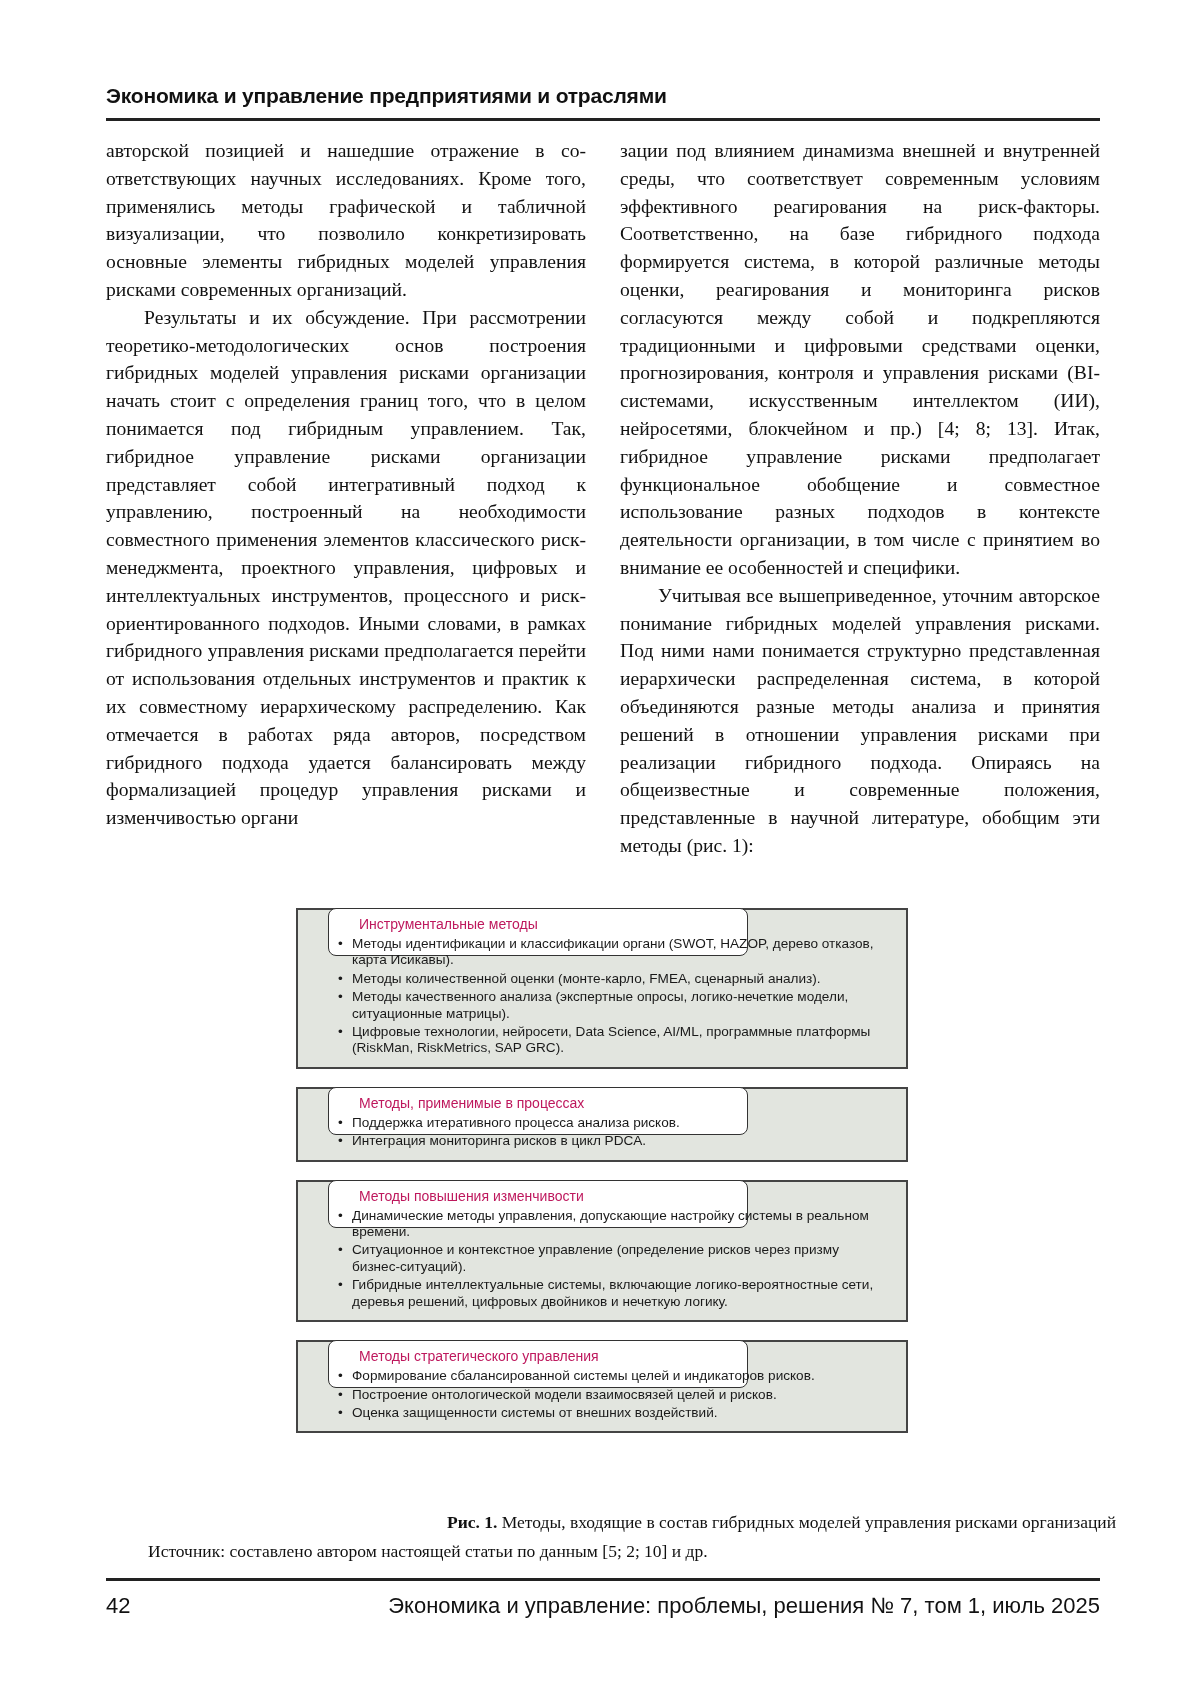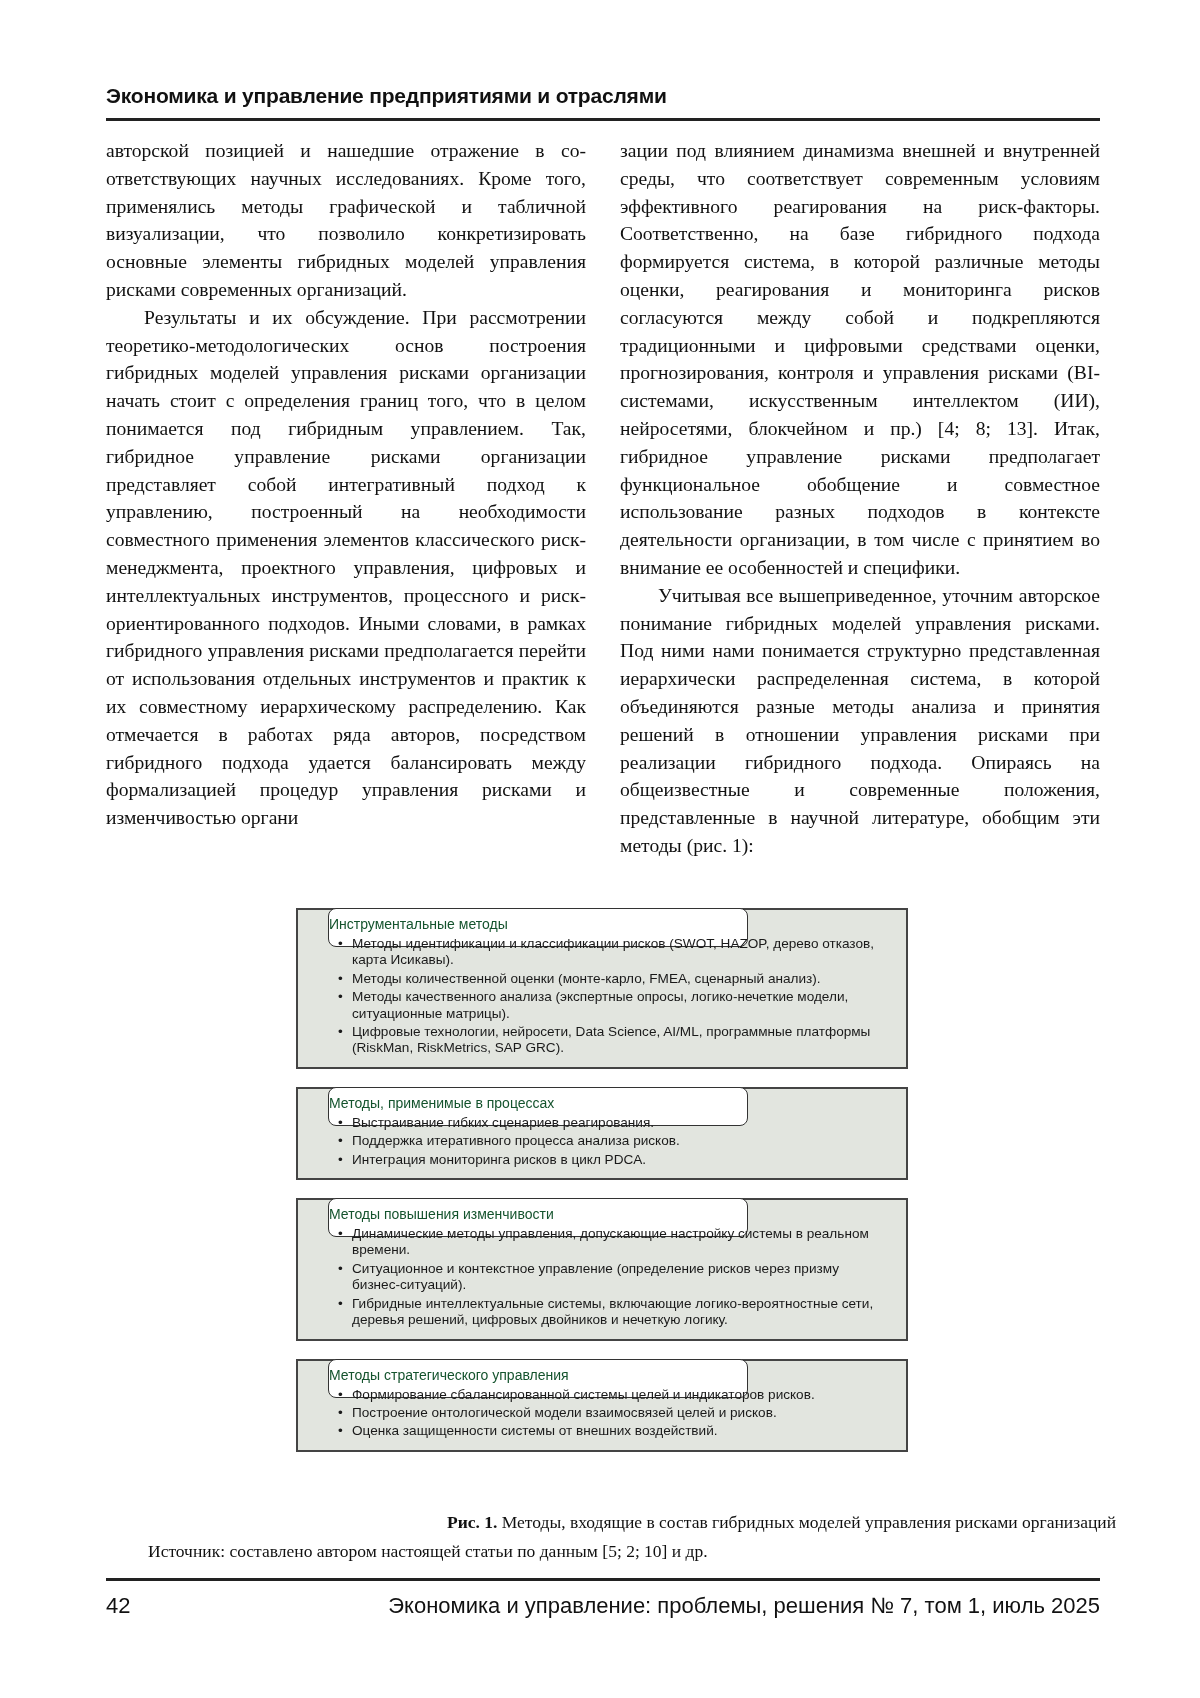--- a/index.html
+++ b/index.html
@@ -24,23 +24,23 @@
   .col .bold { font-weight: normal; }
   
   .figure { position: absolute; left: 296px; top: 890px; width: 612px; }
   .block { position: relative; margin-bottom: 14px; }
   .block-body {
     background: #e2e5df; border: 2px solid #444; margin-top: 18px;
     padding: 26px 18px 8px 40px;
     font-family: "Liberation Sans", sans-serif; font-size: 13.6px; line-height: 16.4px; color: #1a1a1a;
   }
   .block-title {
-    position: absolute; left: 32px; top: 0; width: 420px; height: 39px; box-sizing: border-box;
+    position: absolute; left: 32px; top: 0; width: 420px; height: 48px; box-sizing: border-box;
     background: #fff; border: 1.6px solid #333; border-radius: 8px;
-    padding: 7px 0; font-family: "Liberation Sans", sans-serif; font-size: 14px; color: #14532d;
+    padding: 7px 30px; font-family: "Liberation Sans", sans-serif; font-size: 14px; color: #be185d;
   }
   .block-body ul { margin: 0; padding: 0; list-style: none; }
   .block-body li { position: relative; padding-left: 14px; margin-bottom: 2px; }
   .block-body li::before { content: "•"; position: absolute; left: 0; top: 0; }
   .caption {
     position: absolute; left: 0; width: 1116px; top: 1512px; text-align: right;
     font-family: "Liberation Serif", serif; font-size: 17.5px;
   }
   .caption .label { font-weight: bold; }
   .source {
@@ -71,32 +71,31 @@
 <div class="col right">
   <p>зации под влиянием динамизма внешней и вну­тренней среды, что соответствует современным условиям эффективного реагирования на риск-факторы. Соответственно, на базе гибридного подхода формируется система, в которой различ­ные методы оценки, реагирования и мониторинга рисков согласуются между собой и подкрепля­ются традиционными и цифровыми средствами оценки, прогнозирования, контроля и управления рисками (BI-системами, искусственным интел­лектом (ИИ), нейросетями, блокчейном и пр.) [4; 8; 13]. Итак, гибридное управление рисками пред­полагает функциональное обобщение и совмест­ное использование разных подходов в контексте деятельности организации, в том числе с приня­тием во внимание ее особенностей и специфики.</p>
   <p class="indent">Учитывая все вышеприведенное, уточним авторское понимание гибридных моделей управ­ления рисками. Под ними нами понимается структурно представленная иерархически распре­деленная система, в которой объединяются разные методы анализа и принятия решений в отношении управления рисками при реализации гибридного подхода. Опираясь на общеизвестные и современ­ные положения, представленные в научной лите­ратуре, обобщим эти методы (рис. 1):</p>
 </div>
 
 <div class="figure">
   <div class="block">
     <div class="block-title">Инструментальные методы</div>
     <div class="block-body">
       <ul>
-        <li>Методы идентификации и классификации рисков (SWOT, HAZOP, дерево отказов, карта Исикавы).</li>
+        <li>Методы идентификации и классификации органи (SWOT, HAZOP, дерево отказов, карта Исикавы).</li>
         <li>Методы количественной оценки (монте-карло, FMEA, сценарный анализ).</li>
         <li>Методы качественного анализа (экспертные опросы, логико-нечеткие модели, ситуационные матрицы).</li>
         <li>Цифровые технологии, нейросети, Data Science, AI/ML, программные платформы (RiskMan, RiskMetrics, SAP GRC).</li>
       </ul>
     </div>
   </div>
   <div class="block">
     <div class="block-title">Методы, применимые в процессах</div>
     <div class="block-body">
       <ul>
-        <li>Выстраивание гибких сценариев реагирования.</li>
         <li>Поддержка итеративного процесса анализа рисков.</li>
         <li>Интеграция мониторинга рисков в цикл PDCA.</li>
       </ul>
     </div>
   </div>
   <div class="block">
     <div class="block-title">Методы повышения изменчивости</div>
     <div class="block-body">
       <ul>
         <li>Динамические методы управления, допускающие настройку системы в реальном времени.</li>

